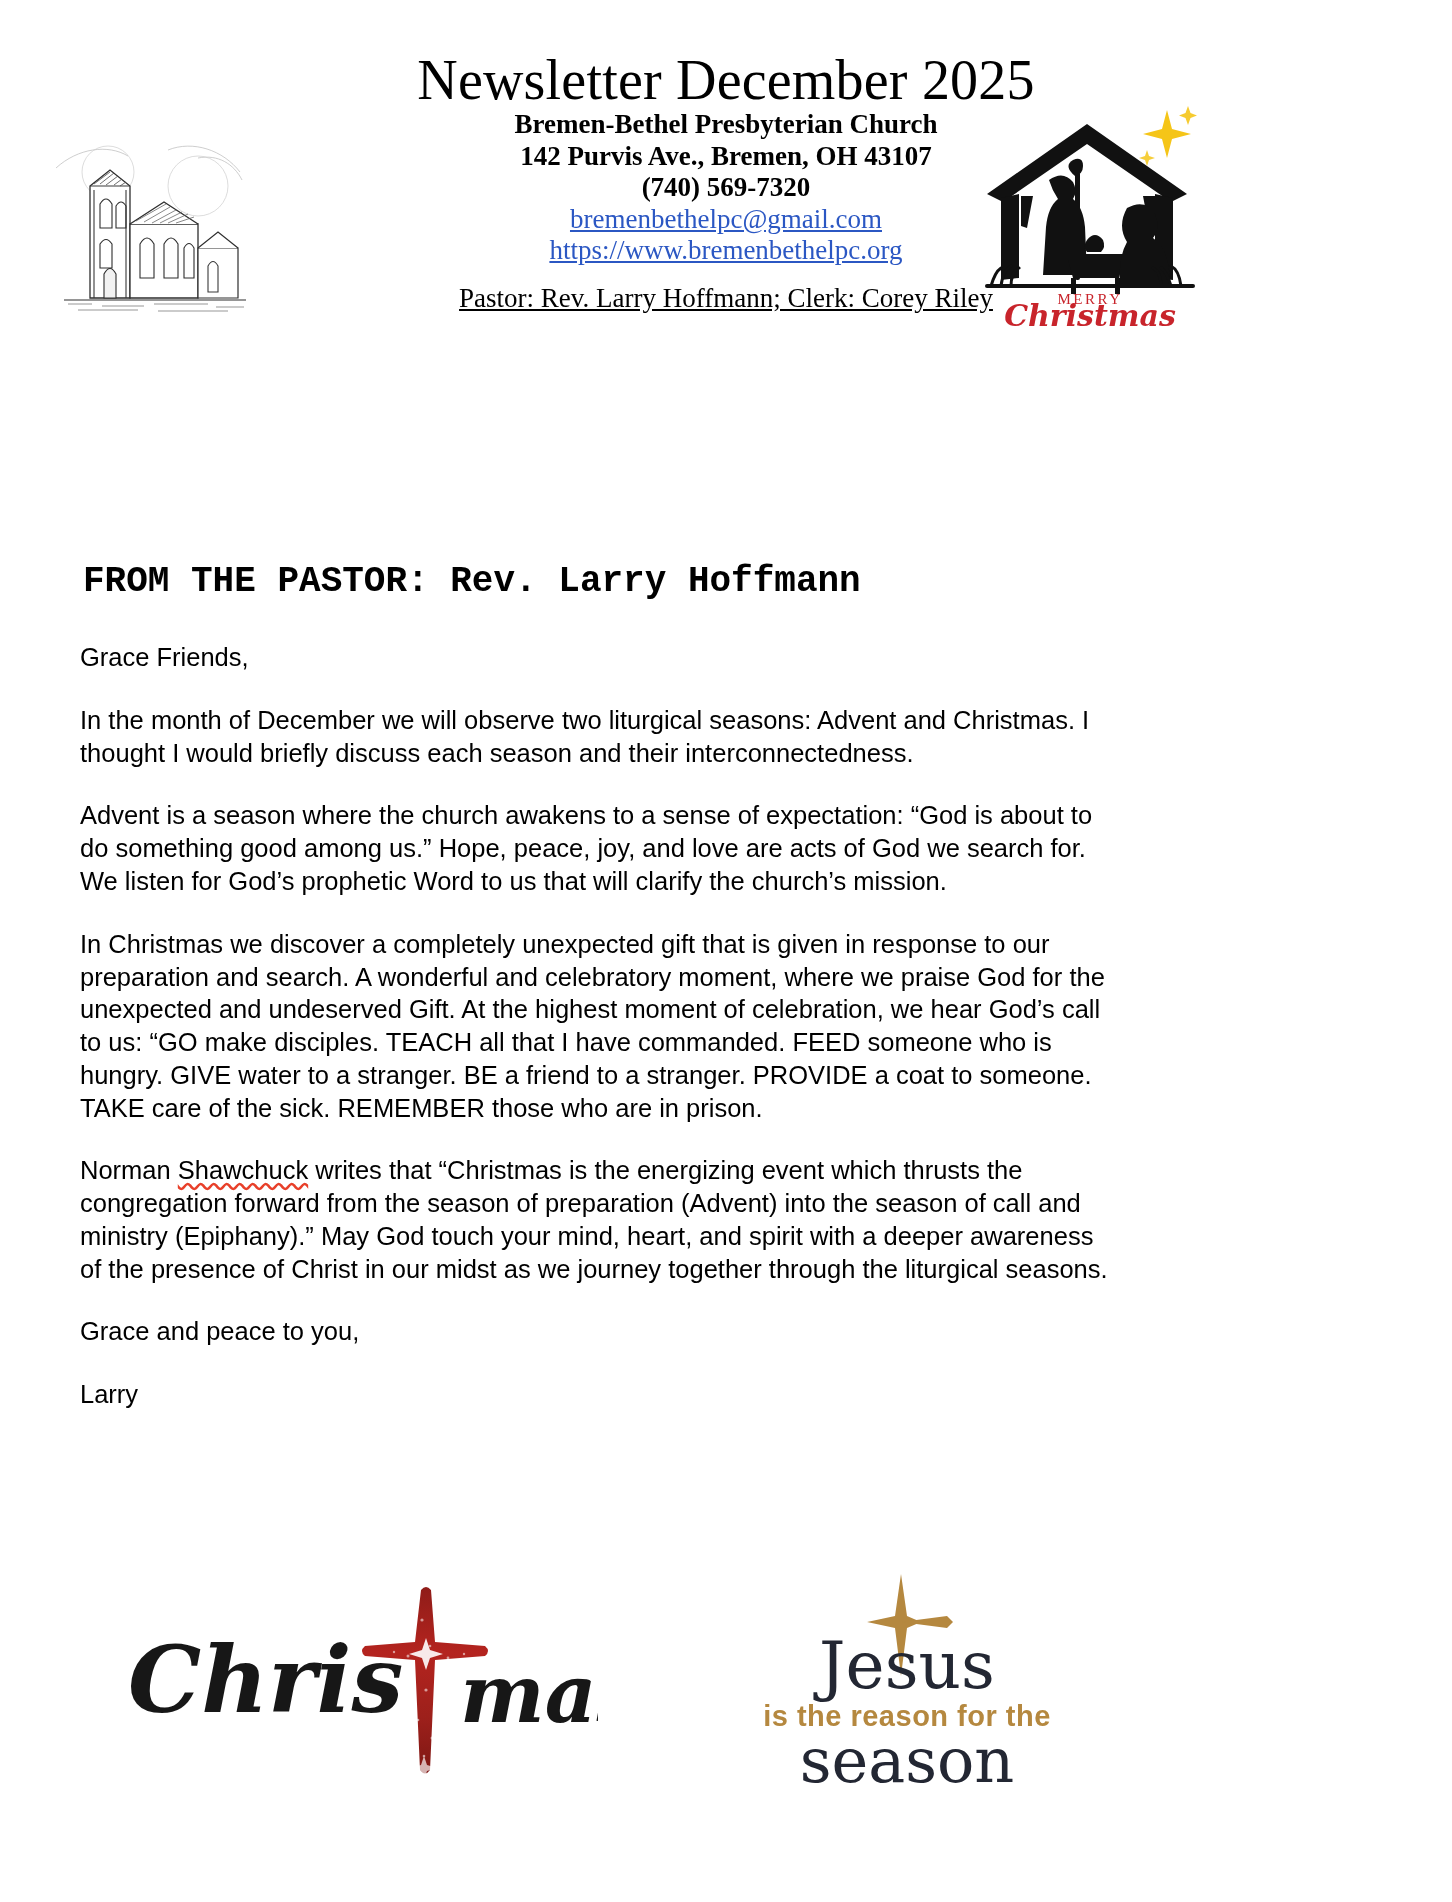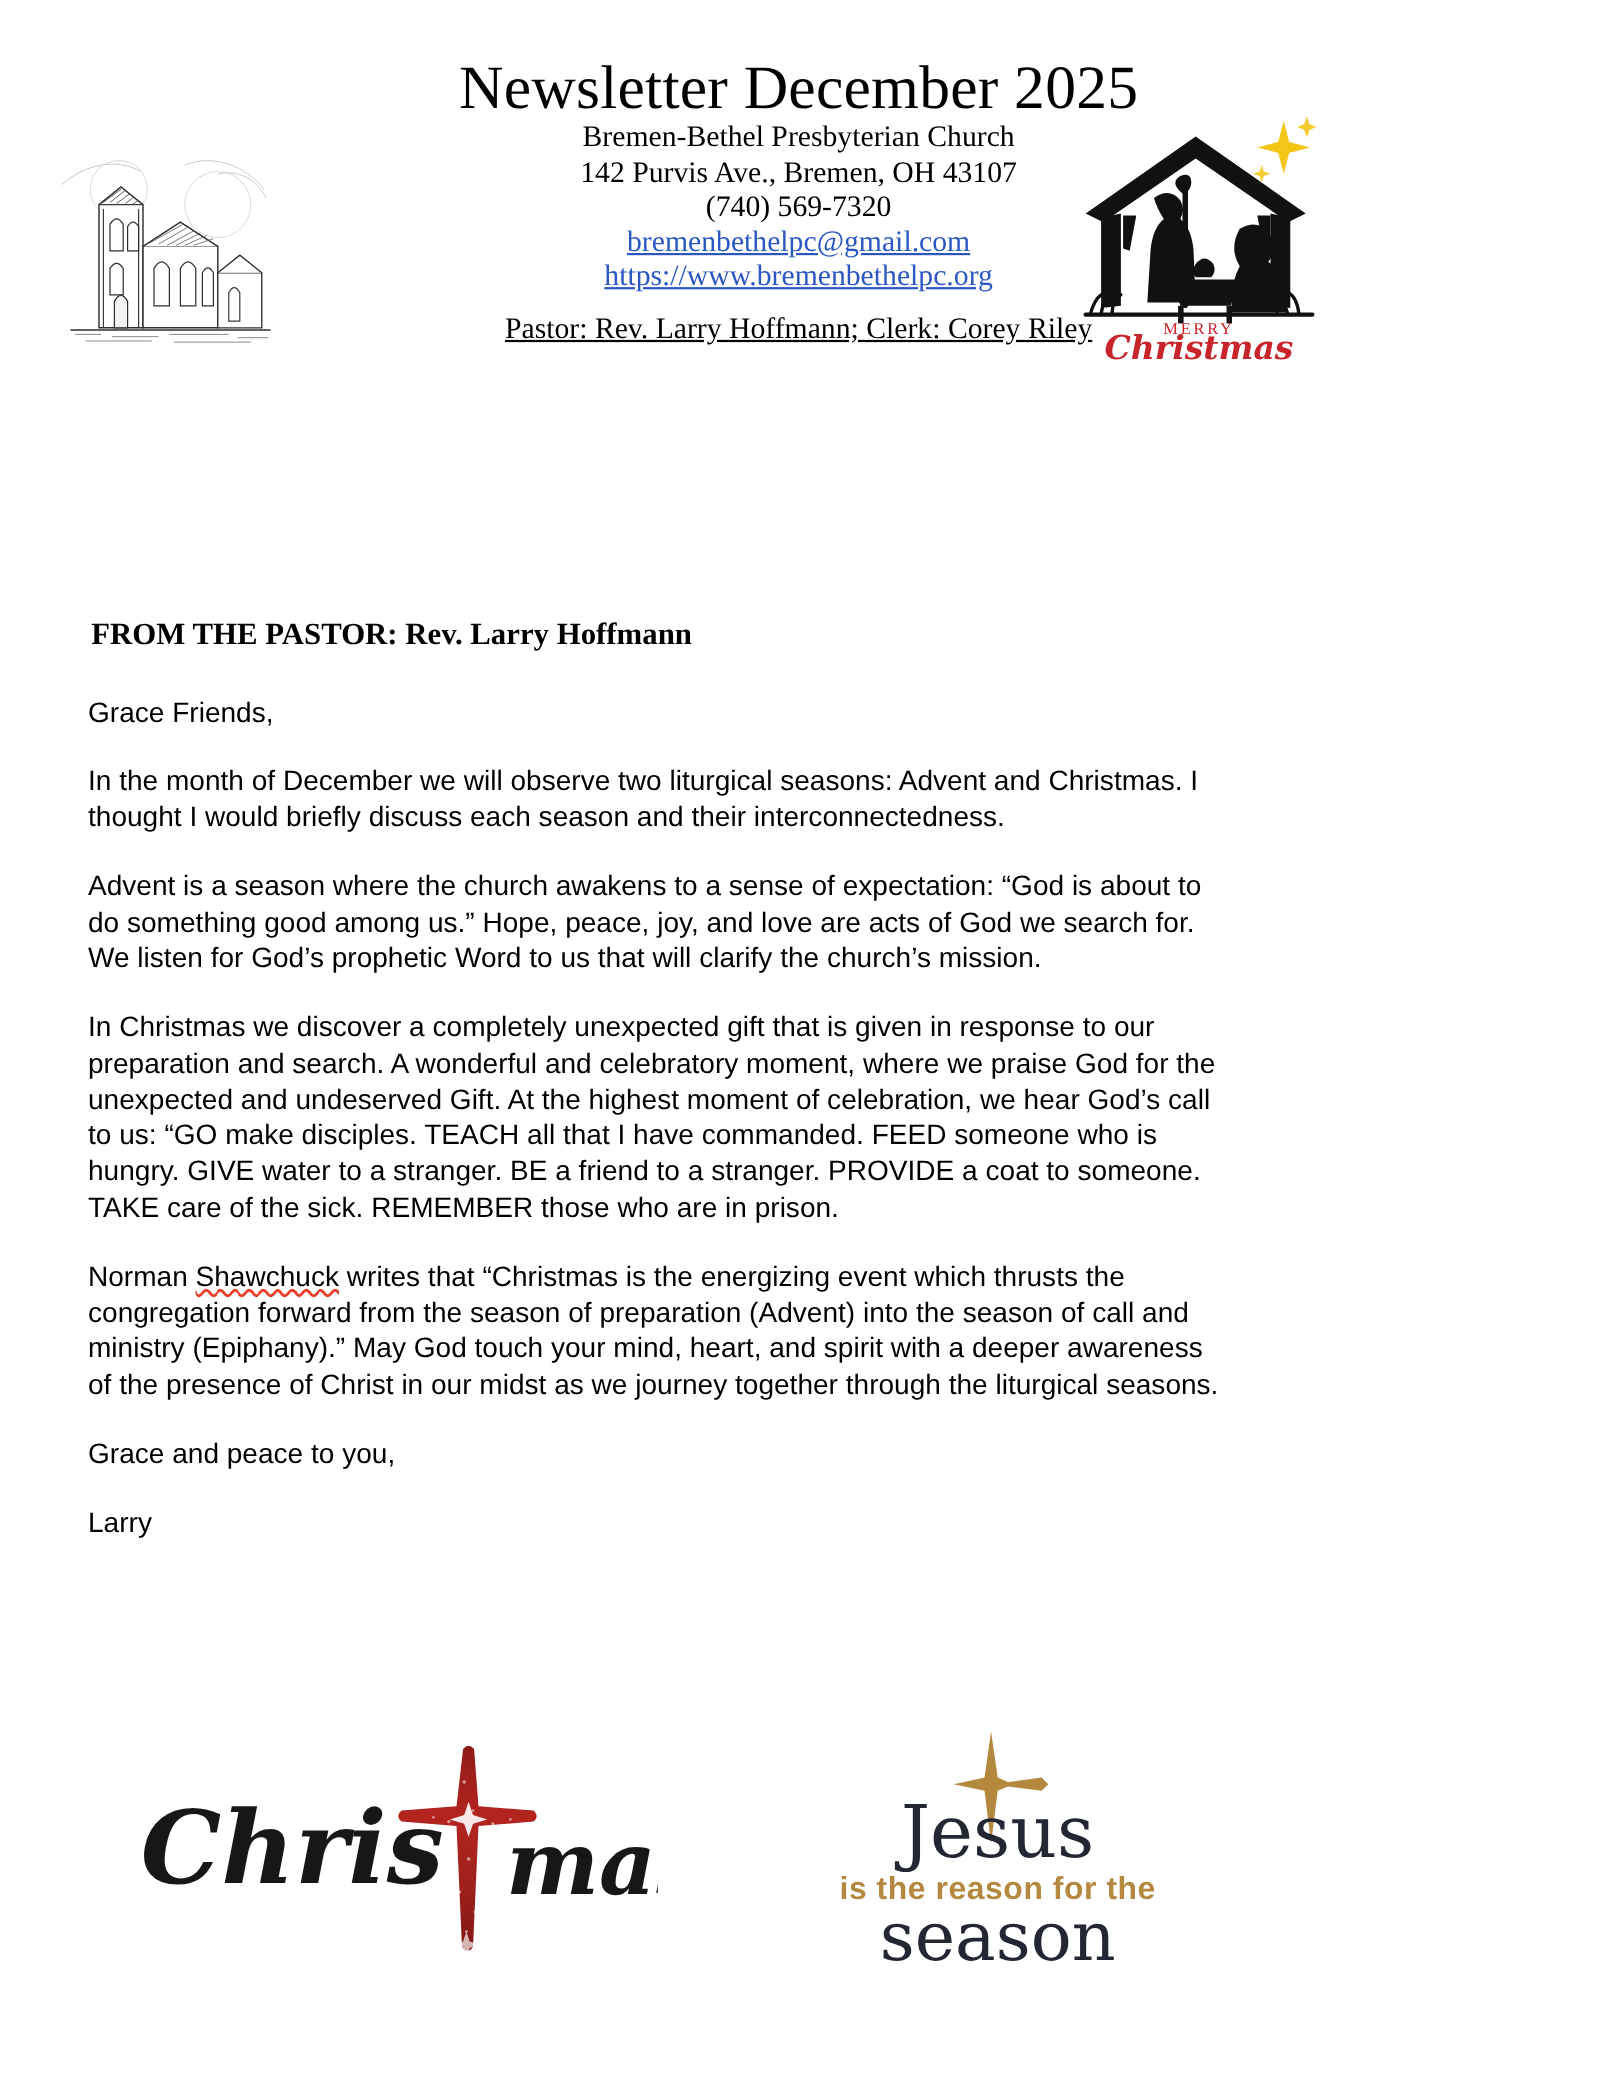--- a/index.html
+++ b/index.html
@@ -18,40 +18,40 @@
   .header-center {
     position:absolute; left:300px; top:52px; width:852px;
     text-align:center;
     font-family:"Liberation Serif", serif;
     color:#000;
   }
   .masthead-title {
     font-size:56px; line-height:1.02; font-weight:400;
     letter-spacing:0.2px; white-space:nowrap;
   }
-  .org-line { font-size:27px; line-height:1.17; font-weight:400; }
+  .org-line { font-size:27px; line-height:1.17; font-weight:700; }
   .link-line { font-size:27px; line-height:1.17; }
   .link-line a {
     color:#2b57c3; text-decoration:underline; text-underline-offset:2px;
   }
   .staff-line { font-size:27px; line-height:1.2; margin-top:15px;text-decoration:underline; }
 
   
   .church-art { position:absolute; left:48px; top:128px; width:210px; height:190px; }
   
   .nativity-art { position:absolute; left:975px; top:98px; width:230px; height:230px; }
 
   
   .content {
     position:absolute; left:80px; top:560px; width:1030px;
     color:#000;
   }
   .section-heading {
-    font-family:Liberation Serif, serif;
-    font-weight:bold; font-size:28px; line-height:1.2;
+    font-family:Liberation Mono, monospace;
+    font-weight:bold; font-size:36px; line-height:1.2;
     margin:0 0 38px 3px;
   }
   .para {
     font-size:25.5px; line-height:1.285;
     margin:0 0 30px 0; text-align:left;
   }
   .misspelled {
     text-decoration: underline wavy #e8402a;
     text-decoration-skip-ink:none;
     text-underline-offset:3px;

